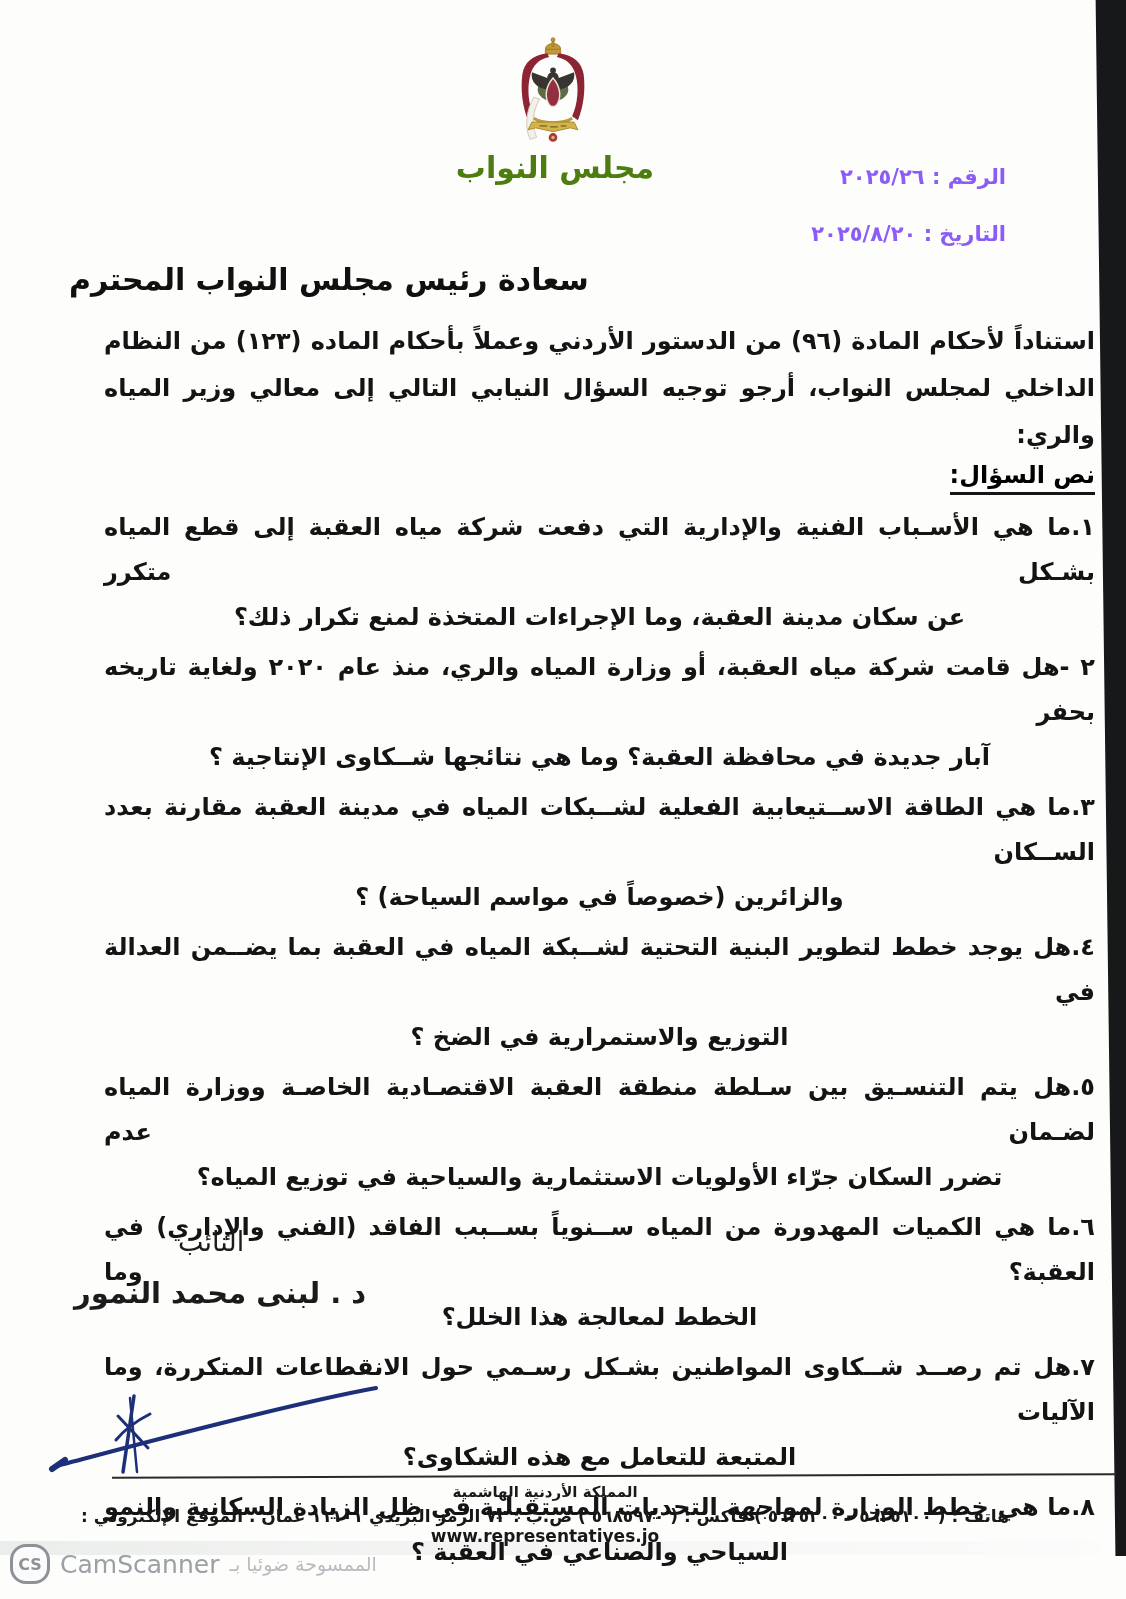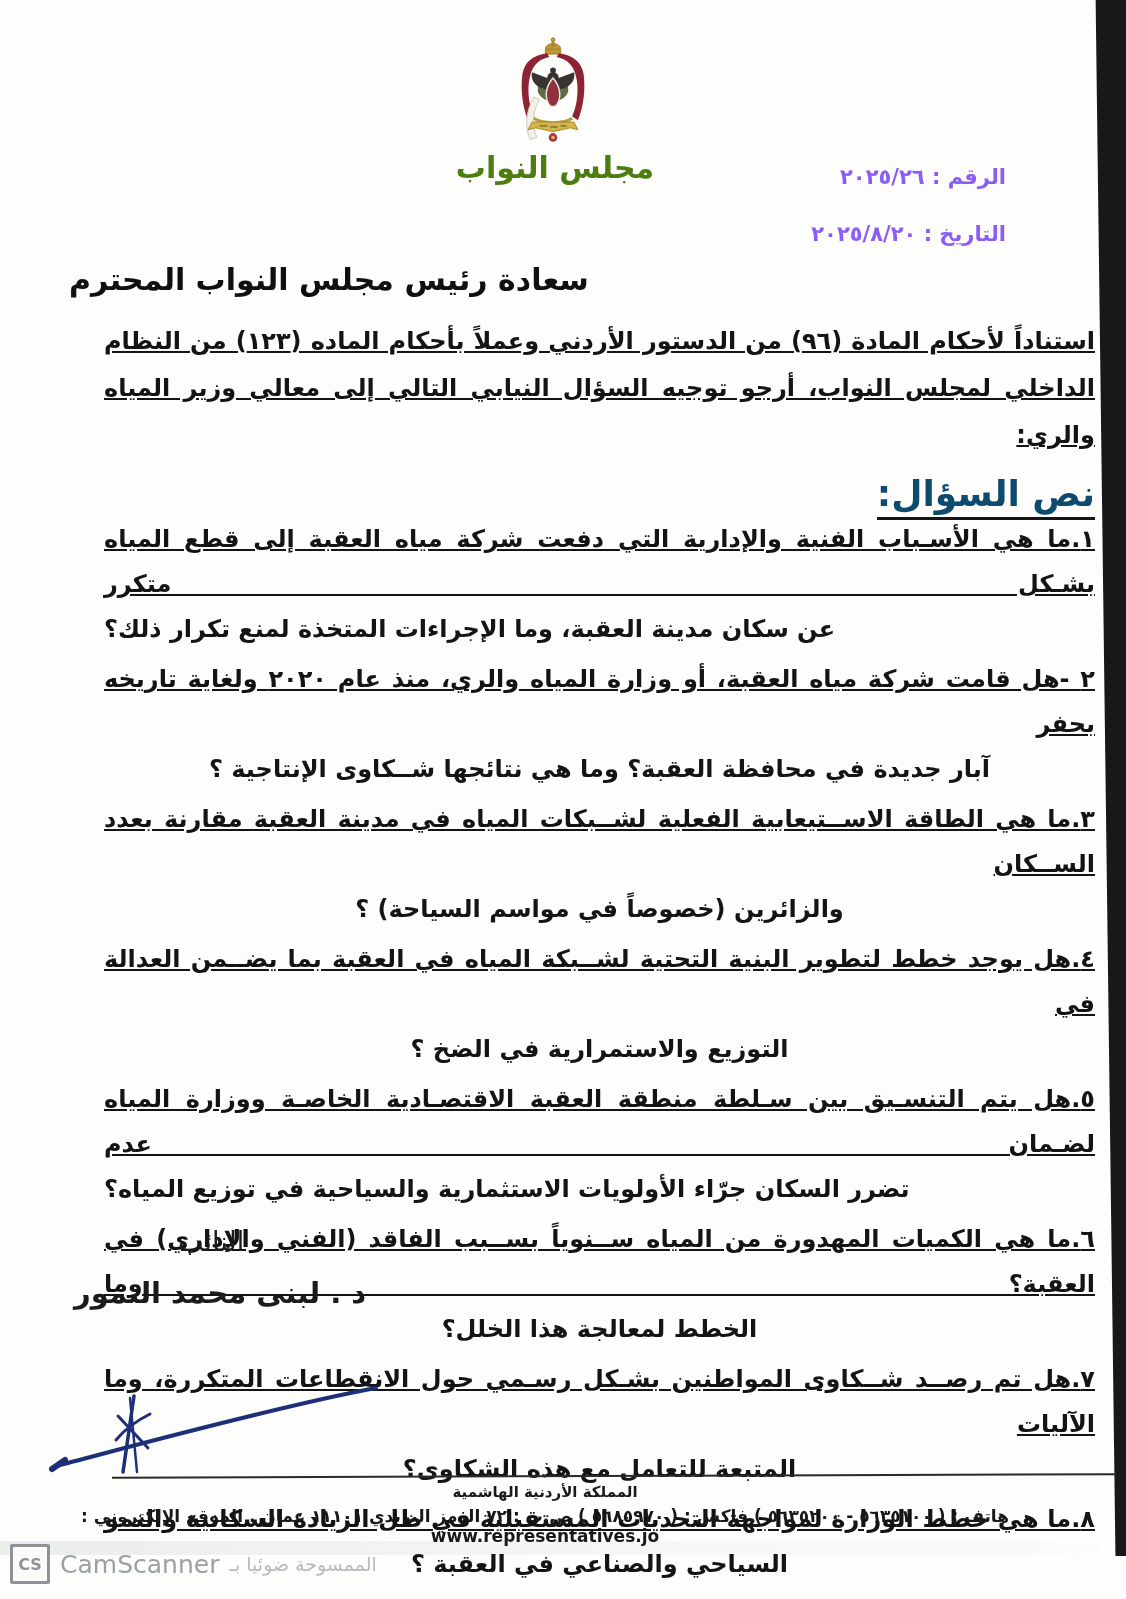--- a/index.html
+++ b/index.html
@@ -40,31 +40,31 @@
   .content{
     position:absolute;left:104px;top:258px;width:991px;
     direction:rtl;
   }
   .salutation{
     text-align:left;font-size:30px;font-weight:bold;line-height:44px;
     transform:translateX(-35px);color:#101010;
   }
   .intro{margin-top:16px;font-size:24px;font-weight:bold;line-height:47px;color:#141414;}
   .line{width:100%;}
-  .j{text-align:justify;text-align-last:justify;text-decoration:underline;}
+  .j{text-align:justify;text-align-last:justify;}
   .section-heading{
-    margin-top:14px;height:40px;text-align:right;
-    font-size:36px;font-weight:bold;color:#0c4a6e;
+    margin-top:2px;height:40px;text-align:right;
+    font-size:24px;font-weight:bold;color:#000000;
   }
   .section-heading .underlined{
     border-bottom:3px solid #161616;padding-bottom:3px;
   }
   .questions{margin-top:4px;font-size:24px;font-weight:bold;line-height:45px;color:#141414;}
   .question{margin-bottom:5px;}
-  .last-left{text-align:left;margin-left:6px;}
+  .last-left{text-align:center;margin-left:6px;}
   .last-center{text-align:center;}
   
   .sig-role{position:absolute;left:178px;top:1226px;font-size:27px;font-weight:normal;direction:rtl;}
   .sig-name{position:absolute;left:74px;top:1276px;font-size:29px;font-weight:bold;direction:rtl;}
   .signature-svg{position:absolute;left:38px;top:1368px;}
   
   .footer-rule{
     position:absolute;left:112px;top:1475px;width:1004px;height:0;
     border-top:2px solid #2a2a2a;transform:rotate(-0.2deg);
   }
@@ -76,21 +76,21 @@
   .footer-contact{
     position:absolute;left:40px;top:1506px;width:1010px;
     text-align:center;font-size:17px;font-weight:bold;color:#181818;direction:rtl;
   }
   
   .watermark{
     position:absolute;left:10px;top:1544px;
     display:flex;align-items:center;gap:10px;direction:ltr;
   }
   .cs-box{
-    width:34px;height:34px;border:3px solid #8d9296;border-radius:2px;
+    width:34px;height:34px;border:3px solid #8d9296;border-radius:16px;
     display:flex;align-items:center;justify-content:center;
     font-size:16px;font-weight:bold;color:#8d9296;letter-spacing:0;
     background:#fbfbfb;
   }
   .cs-brand{font-size:25px;color:#9aa0a4;font-weight:400;}
   .cs-arabic{font-size:19px;color:#b7bbbe;direction:rtl;}
 </style>
 </head>
 <body>
 

